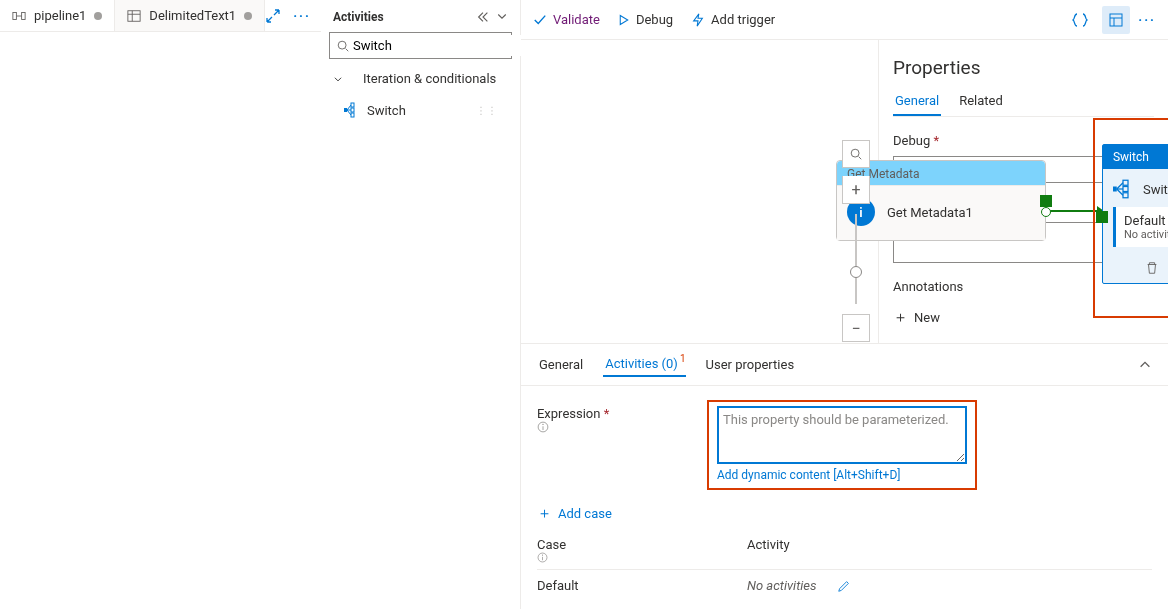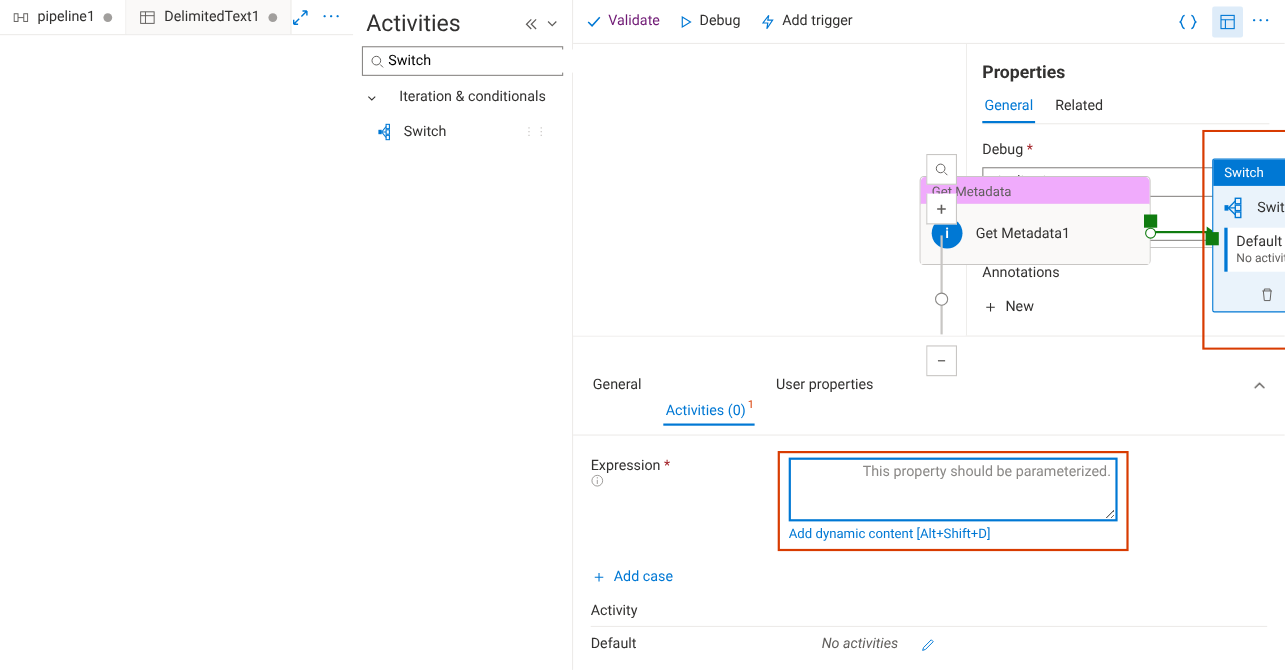--- a/index.html
+++ b/index.html
@@ -10,21 +10,21 @@
 .file-tab { display: flex; align-items: center; gap: 8px; padding: 0 12px; height: 100%; border-right: 1px solid #edebe9; font-size: 13px; }
 .file-tab.inactive { background: #faf9f8; }
 .tab-dot { width: 8px; height: 8px; border-radius: 50%; background: #a19f9d; }
 .tab-ico { width: 14px; height: 14px; display: inline-flex; align-items: center; justify-content: center; }
 .spacer { flex: 1; }
 .tab-right { display: flex; align-items: center; gap: 12px; padding-right: 10px; color: #0078d4; }
 
 .body { flex: 1; display: flex; min-height: 0; }
 .sidebar { width: 200px; border-right: 1px solid #edebe9; padding: 10px 8px; display: flex; flex-direction: column; gap: 8px; }
 .side-title-row { display: flex; align-items: center; justify-content: space-between; padding: 0 4px; }
-.side-title { font-weight: 400; font-size: 21px; }
+.side-title { font-weight: 700; font-size: 12px; }
 .side-icons { display: flex; gap: 6px; color: #605e5c; }
 .search-wrap { display: flex; align-items: center; border: 1px solid #8a8886; padding: 2px 6px; }
 .search-wrap input { border: none; outline: none; flex: 1; font-size: 13px; padding: 3px; }
 .side-cat { display: flex; align-items: center; gap: 20px; padding: 4px 4px; cursor: pointer; }
 .side-item { display: flex; align-items: center; gap: 8px; padding: 4px 14px; }
 .drag-h { color: #c8c6c4; letter-spacing:1px; font-size:10px; }
 
 .main { flex: 1; display: flex; flex-direction: column; min-width: 0; }
 .toolbar { display: flex; align-items: center; height: 40px; border-bottom: 1px solid #edebe9; padding: 0 12px; gap: 18px; }
 .tool { display: flex; align-items: center; gap: 6px; color: #323130; cursor: pointer; }
@@ -32,21 +32,21 @@
 .tool .tri svg{display:block}
 .tool-right { display: flex; align-items: center; gap: 8px; }
 .tool-btn { width: 28px; height: 28px; display:flex; align-items:center; justify-content:center; border-radius: 2px;}
 .tool-btn.active{ background:#deecf9; }
 
 .canvas-wrap { flex: 1; display:flex; min-height:0;}
 .canvas { flex: 1; position: relative; background: #fff; }
 
 
 .node-meta { position:absolute; left:315px; top:120px; width:210px; border:1px solid #c8c6c4; border-radius:4px; background:#fff;}
-.node-meta-head { padding:6px 10px 4px 10px; color:#605e5c; font-size:12px; background:#f0abfc; border-bottom:1px solid #edebe9; border-radius:4px 4px 0 0;}
+.node-meta-head { padding:6px 10px 4px 10px; color:#605e5c; font-size:12px; background:#7dd3fc; border-bottom:1px solid #edebe9; border-radius:4px 4px 0 0;}
 .node-meta-body { display:flex; align-items:center; gap:12px; padding:12px 10px 14px 10px; background:#faf9f8;}
 .circle-i { width:28px; height:28px; border-radius:50%; background:#0078d4; color:#fff; display:flex; align-items:center; justify-content:center; font-weight:600;}
 .conn-green-r { position:absolute; right:-7px; top:50%; width:12px; height:12px; background:#107c10; transform:translateY(-50%);}
 .conn-green-l { position:absolute; left:-7px; top:52%; width:12px; height:12px; background:#107c10; transform:translateY(-50%);}
 
 
 .conn-line { position:absolute; left:524px; top:170px; width:57px; height:2px; background:#107c10;}
 .conn-line::before{content:'';position:absolute;left:-4px;top:-3px;width:8px;height:8px;border:1px solid #107c10;border-radius:50%;background:#fff;}
 .conn-line::after{content:'';position:absolute;right:-2px;top:-4px;width:0;height:0;border-left:7px solid #107c10;border-top:5px solid transparent;border-bottom:5px solid transparent;}
 
@@ -65,42 +65,42 @@
 
 .zoom-rail{ position:absolute; right:8px; top:100px; display:flex; flex-direction:column; align-items:center; gap:8px;}
 .zoom-box{ width:28px; height:28px; border:1px solid #c8c6c4; display:flex; align-items:center; justify-content:center; background:#fff;}
 .rail-line{ width:2px; height:90px; background:#c8c6c4; position:relative; margin:2px 0;}
 .rail-knob{ position:absolute; left:-5px; top:52px; width:12px; height:12px; border:1px solid #8a8886; background:#fff; border-radius:50%;}
 
 
 .bottom{ border-top:1px solid #edebe9; display:flex; flex-direction:column;}
 .btabs{ display:flex; align-items:center; gap:18px; padding:8px 16px; border-bottom:1px solid #edebe9;}
 .btab{ padding:4px 2px; cursor:pointer; color:#323130; position:relative;}
-.btab.active{ color:#0078d4; border-bottom:2px solid #0078d4;margin-top:48px;}
+.btab.active{ color:#0078d4; border-bottom:2px solid #0078d4;}
 .sup{ color:#d83b01; font-size:10px; position:relative; top:-6px; left:2px;}
 .btabs .chev{ margin-left:auto; color:#605e5c;}
 .bcontent{ padding:14px 16px 8px 16px;}
 .brow{ display:flex; }
 .blabel{ width:170px; padding-top:6px;}
 .req{ color:#a4262c;}
 .expr-area{ }
 .expr-box-wrap{ border:2px solid #d83b01; padding:4px 8px 6px 8px;}
-.expr-ta{ width:299px; height:58px; border:2px solid #0078d4; resize:both; font-size:13px; padding:4px; font-family:inherit;text-align:right;}
+.expr-ta{ width:250px; height:58px; border:2px solid #0078d4; resize:both; font-size:13px; padding:4px; font-family:inherit;}
 .expr-ta::placeholder{ color:#8a8886;}
 .addlink{ color:#0078d4; font-size:12px; margin-top:0; display:inline-block;}
 .addcase{ display:flex; align-items:center; gap:6px; color:#0078d4; margin:14px 0 8px 0; cursor:pointer;}
 .case-head{ display:flex; color:#323130; font-size:13px; border-bottom:1px solid #edebe9; padding:6px 0;}
 .case-head .c1{ width:210px;}
 .case-row{ display:flex; padding:8px 0; align-items:center;}
 .case-row .c1{ width:210px;}
 .italic{ font-style:italic; color:#605e5c;}
 
 
 .props{ width:290px; border-left:1px solid #edebe9; padding:16px 14px; display:flex; flex-direction:column; gap:8px;}
-.props h3{ font-size:16px; font-weight:700;}
+.props h3{ font-size:19px; font-weight:400;}
 .ptabs{ display:flex; gap:16px; border-bottom:1px solid #edebe9;}
 .ptab{ padding:6px 2px; cursor:pointer;}
 .ptab.active{ color:#0078d4; border-bottom:2px solid #0078d4;}
 .plabel{ margin-top:8px; font-size:13px;}
 .pinput{ width:100%; border:1px solid #8a8886; padding:5px 6px; font-size:13px;}
 .pta{ width:100%; height:58px; border:1px solid #8a8886; resize:both;}
 .newbtn{ display:flex; align-items:center; gap:6px; margin-top:6px; cursor:pointer;}
 
 svg{display:block}
 .ic{ width:14px; height:14px; }
@@ -374,20 +374,30 @@
                 <textarea class="expr-ta" placeholder="This property should be parameterized." style=""></textarea>
                 <div><a class="addlink">Add dynamic content [Alt+Shift+D]</a></div>
               </div>
             </div>
           </div>
           <div class="addcase">
             <span style="font-size:15px;">＋</span>
             <span>Add case</span>
           </div>
           <div class="case-head">
+            <div class="c1">
+              <span>Case</span>
+              <span style="margin-left:4px;color:#8a8886">
+                <svg width="11" height="11" viewBox="0 0 16 16">
+                    <circle cx="8" cy="8" r="6.5" fill="none" stroke="#8a8886"></circle>
+                    <line x1="8" y1="7" x2="8" y2="12" stroke="#8a8886"></line>
+                    <circle cx="8" cy="4.5" r="0.8" fill="#8a8886"></circle>
+                  </svg>
+              </span>
+            </div>
             <div>Activity</div>
           </div>
           <div class="case-row">
             <div class="c1">Default</div>
             <div class="italic">No activities</div>
             <span style="margin-left:20px">
               <svg width="14" height="14" viewBox="0 0 16 16">
                   <path d="M2 14 L3 11 L11 3 L13 5 L5 13 Z" fill="none" stroke="#0078d4"></path>
                 </svg>
             </span>

